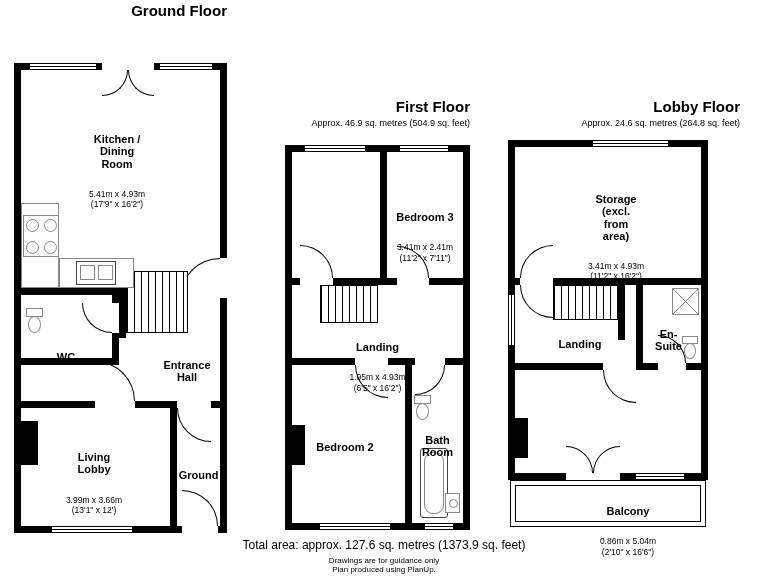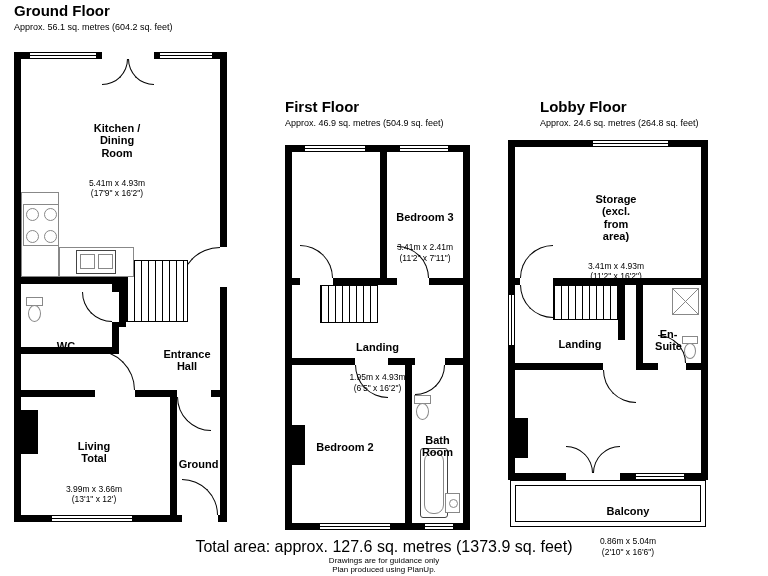--- a/index.html
+++ b/index.html
@@ -22,38 +22,37 @@
             background:repeating-linear-gradient(to right, #000 0, #000 1px, #fff 1px, #fff 7px); }
   .fixture { position:absolute; border:1px solid #888; background:#fff; }
   .fixture-dark { position:absolute; border:1px solid #444; background:#fff; }
   .circle { position:absolute; border:1px solid #888; border-radius:50%; background:#fff; }
   .shower-x { background-image:
       linear-gradient(45deg, transparent calc(50% - 0.5px), #888 calc(50% - 0.5px), #888 calc(50% + 0.5px), transparent calc(50% + 0.5px)),
       linear-gradient(-45deg, transparent calc(50% - 0.5px), #888 calc(50% - 0.5px), #888 calc(50% + 0.5px), transparent calc(50% + 0.5px)); }
   .room-label { position:absolute; text-align:center; white-space:pre-line; }
   .room-name { display:block; font-weight:bold; font-size:11px; line-height:1.12; }
   .room-dims { display:block; font-size:8.5px; line-height:1.2; margin-top:1px; }
-  .floor-title { position:absolute; text-align:left; }
+  .floor-title { position:absolute; text-align:right; }
   .floor-title .t { font-weight:bold; font-size:15px; line-height:1.1; }
   .floor-title .s { font-size:9px; margin-top:2px; }
   .footer-line { position:absolute; left:0; width:768px; text-align:center; }
-  .footer-total { font-size:16px; }
+  .footer-total { font-size:12px; }
   .footer-note { font-size:8px; }
 </style>
 </head>
 <body>
 
 <div class="canvas">
 
   <div class="floor-title" style="left:14px;top:3px;width:213px">
     <div class="t">Ground Floor</div>
-    <div class="s">Approx. 56.1 sq. metres (604.2 sq. feet)</div>
-  </div>
-
-  <div class="plan" style="left:14px;top:52px;width:225px;height:470px">
+  </div>
+
+  <div class="plan" style="left:14px;top:63px;width:225px;height:470px">
 
     <div class="wall" style="left:0;top:0;width:213px;height:7px"></div>
     <div class="wall" style="left:0;top:463px;width:213px;height:7px"></div>
     <div class="wall" style="left:0;top:0;width:7px;height:470px"></div>
     <div class="wall" style="left:206px;top:0;width:7px;height:470px"></div>
 
     <div class="wall" style="left:7px;top:225px;width:105px;height:7px"></div>
     <div class="wall" style="left:98px;top:225px;width:7px;height:77px"></div>
     <div class="wall" style="left:105px;top:225px;width:7px;height:50px"></div>
     <div class="wall" style="left:7px;top:295px;width:98px;height:7px"></div>
@@ -108,21 +107,21 @@
     </div>
     <div class="room-label" style="left:140px;top:278px;width:66px">
       <span class="room-name">Entrance
 Hall</span>
     </div>
     <div class="room-label" style="left:27px;top:270px;width:50px">
       <span class="room-name">WC</span>
     </div>
     <div class="room-label" style="left:30px;top:370px;width:100px">
       <span class="room-name">Living
-Total</span>
+Lobby</span>
       <span class="room-dims">3.99m x 3.66m
 (13'1" x 12')</span>
     </div>
     <div class="room-label" style="left:163px;top:388px;width:43px">
       <span class="room-name">Ground</span>
     </div>
   </div>
 
   <div class="floor-title" style="left:285px;top:99px;width:185px">
     <div class="t">First Floor</div>

